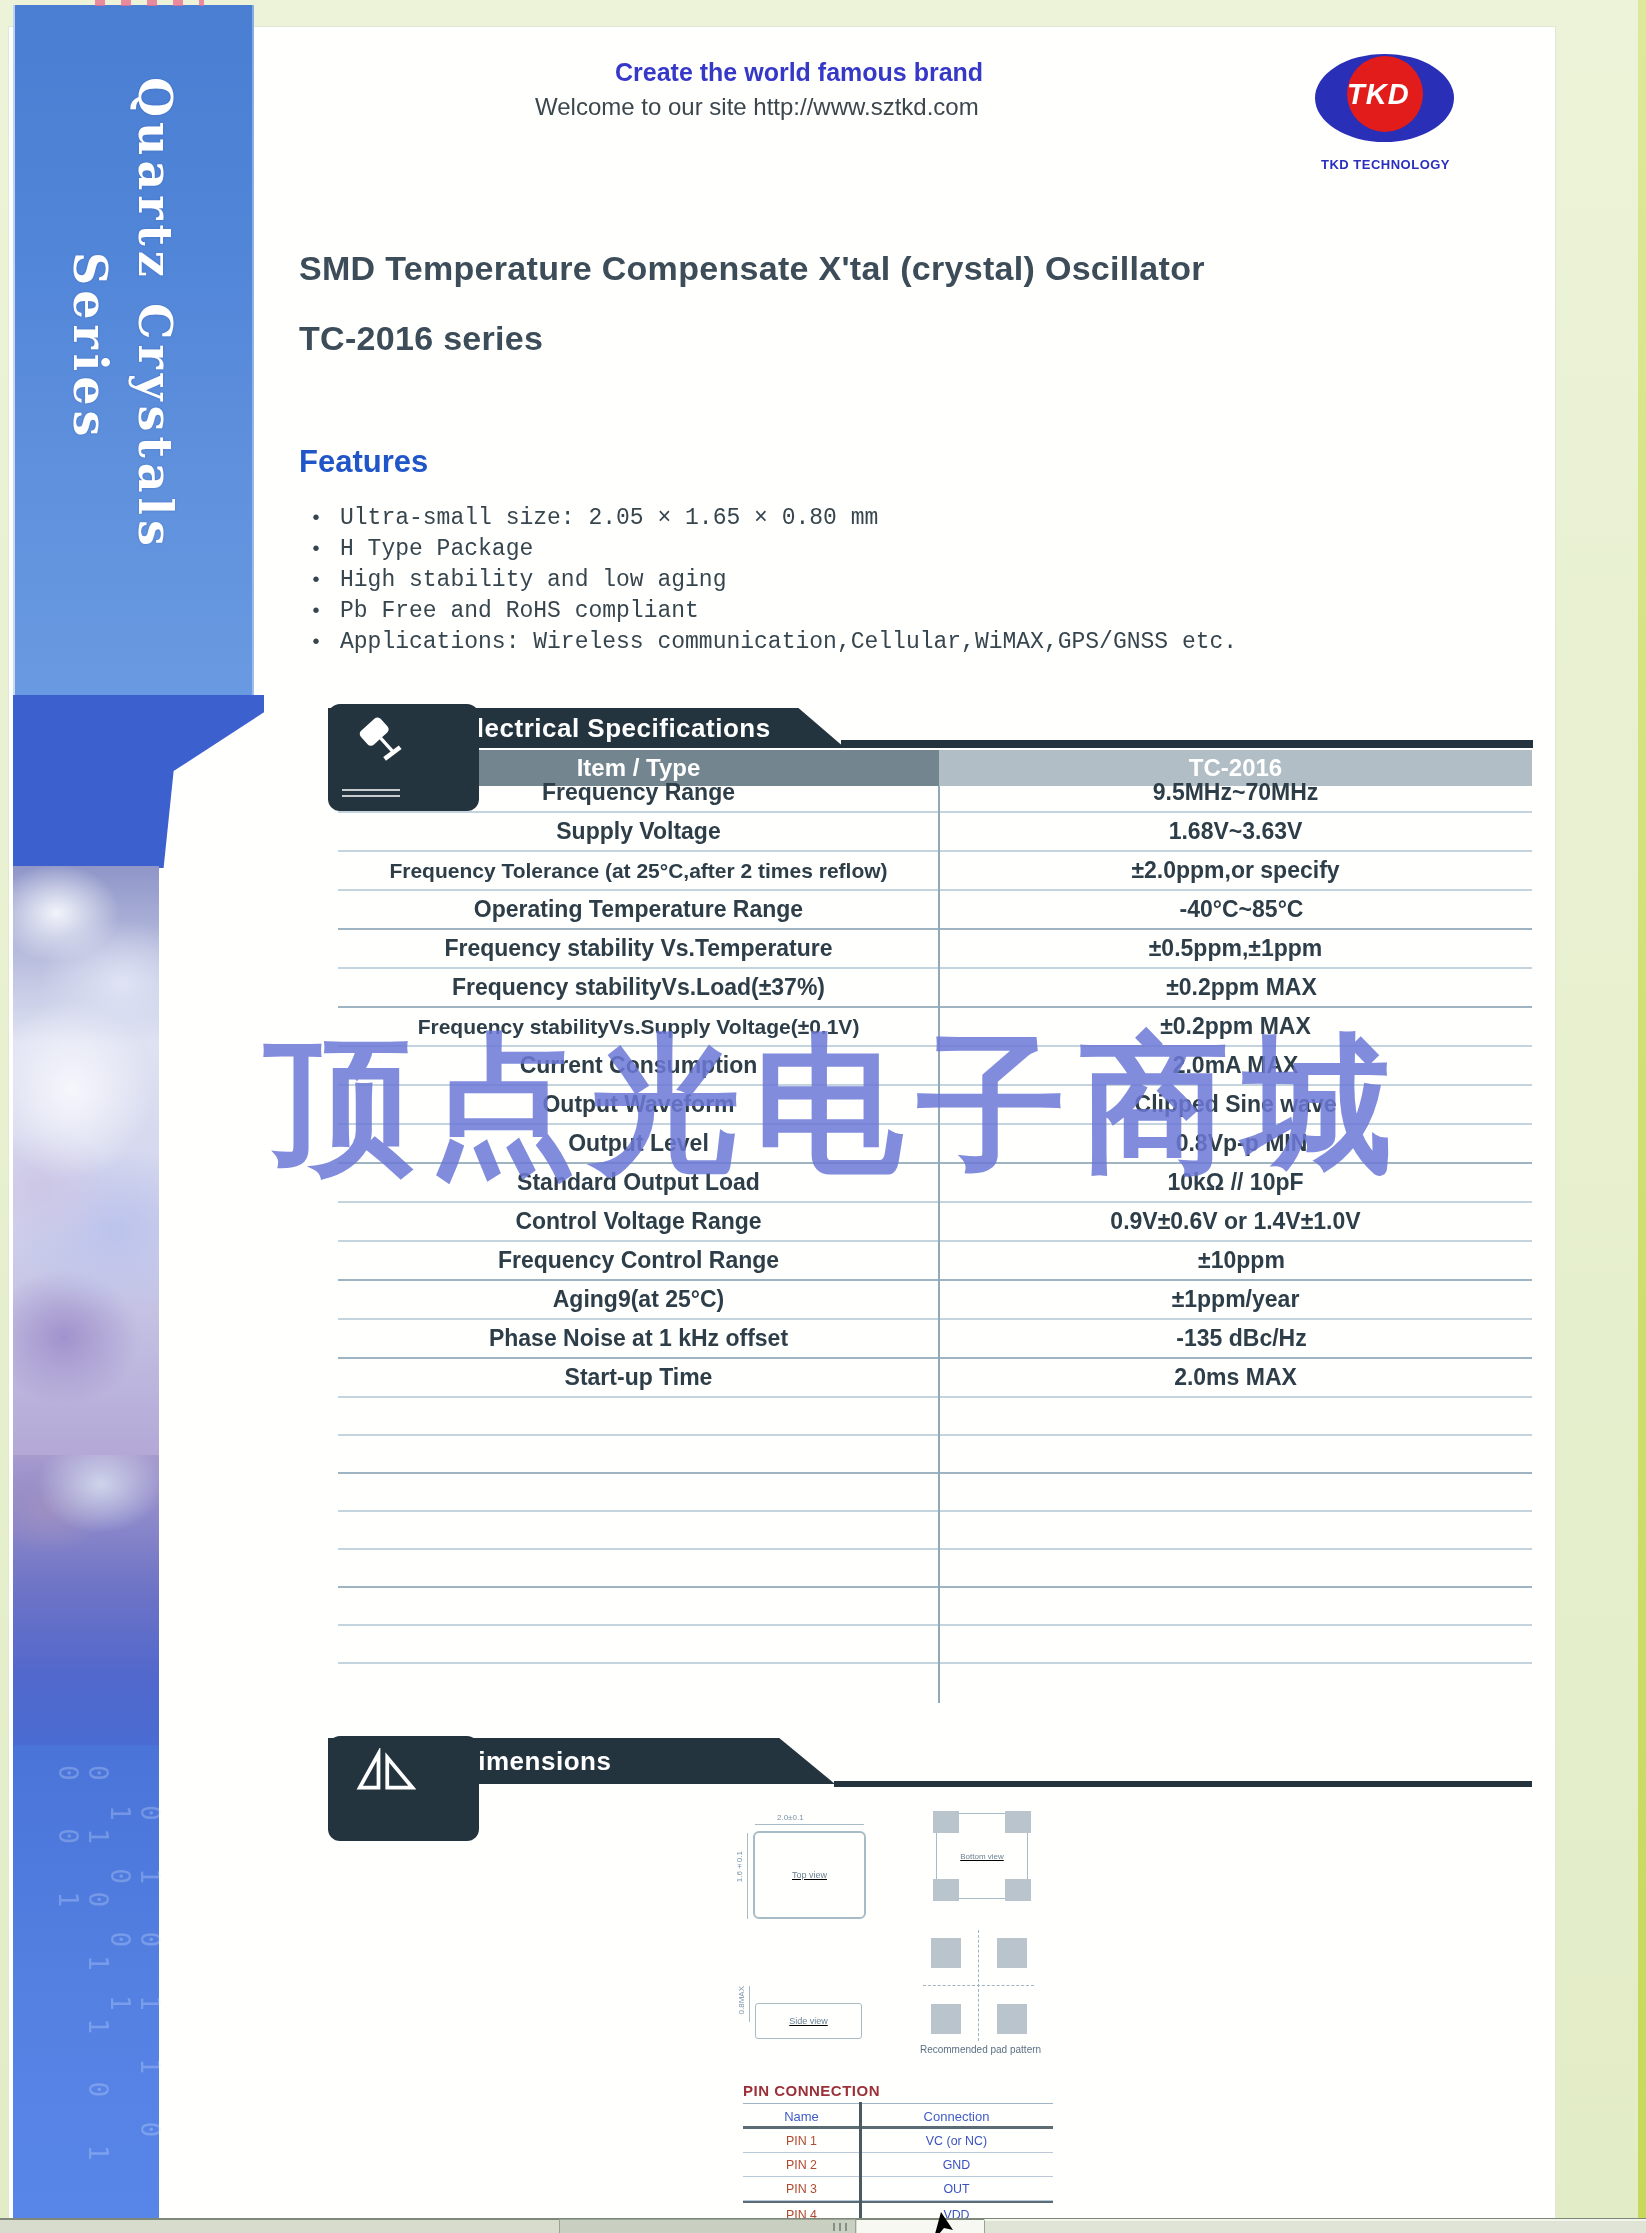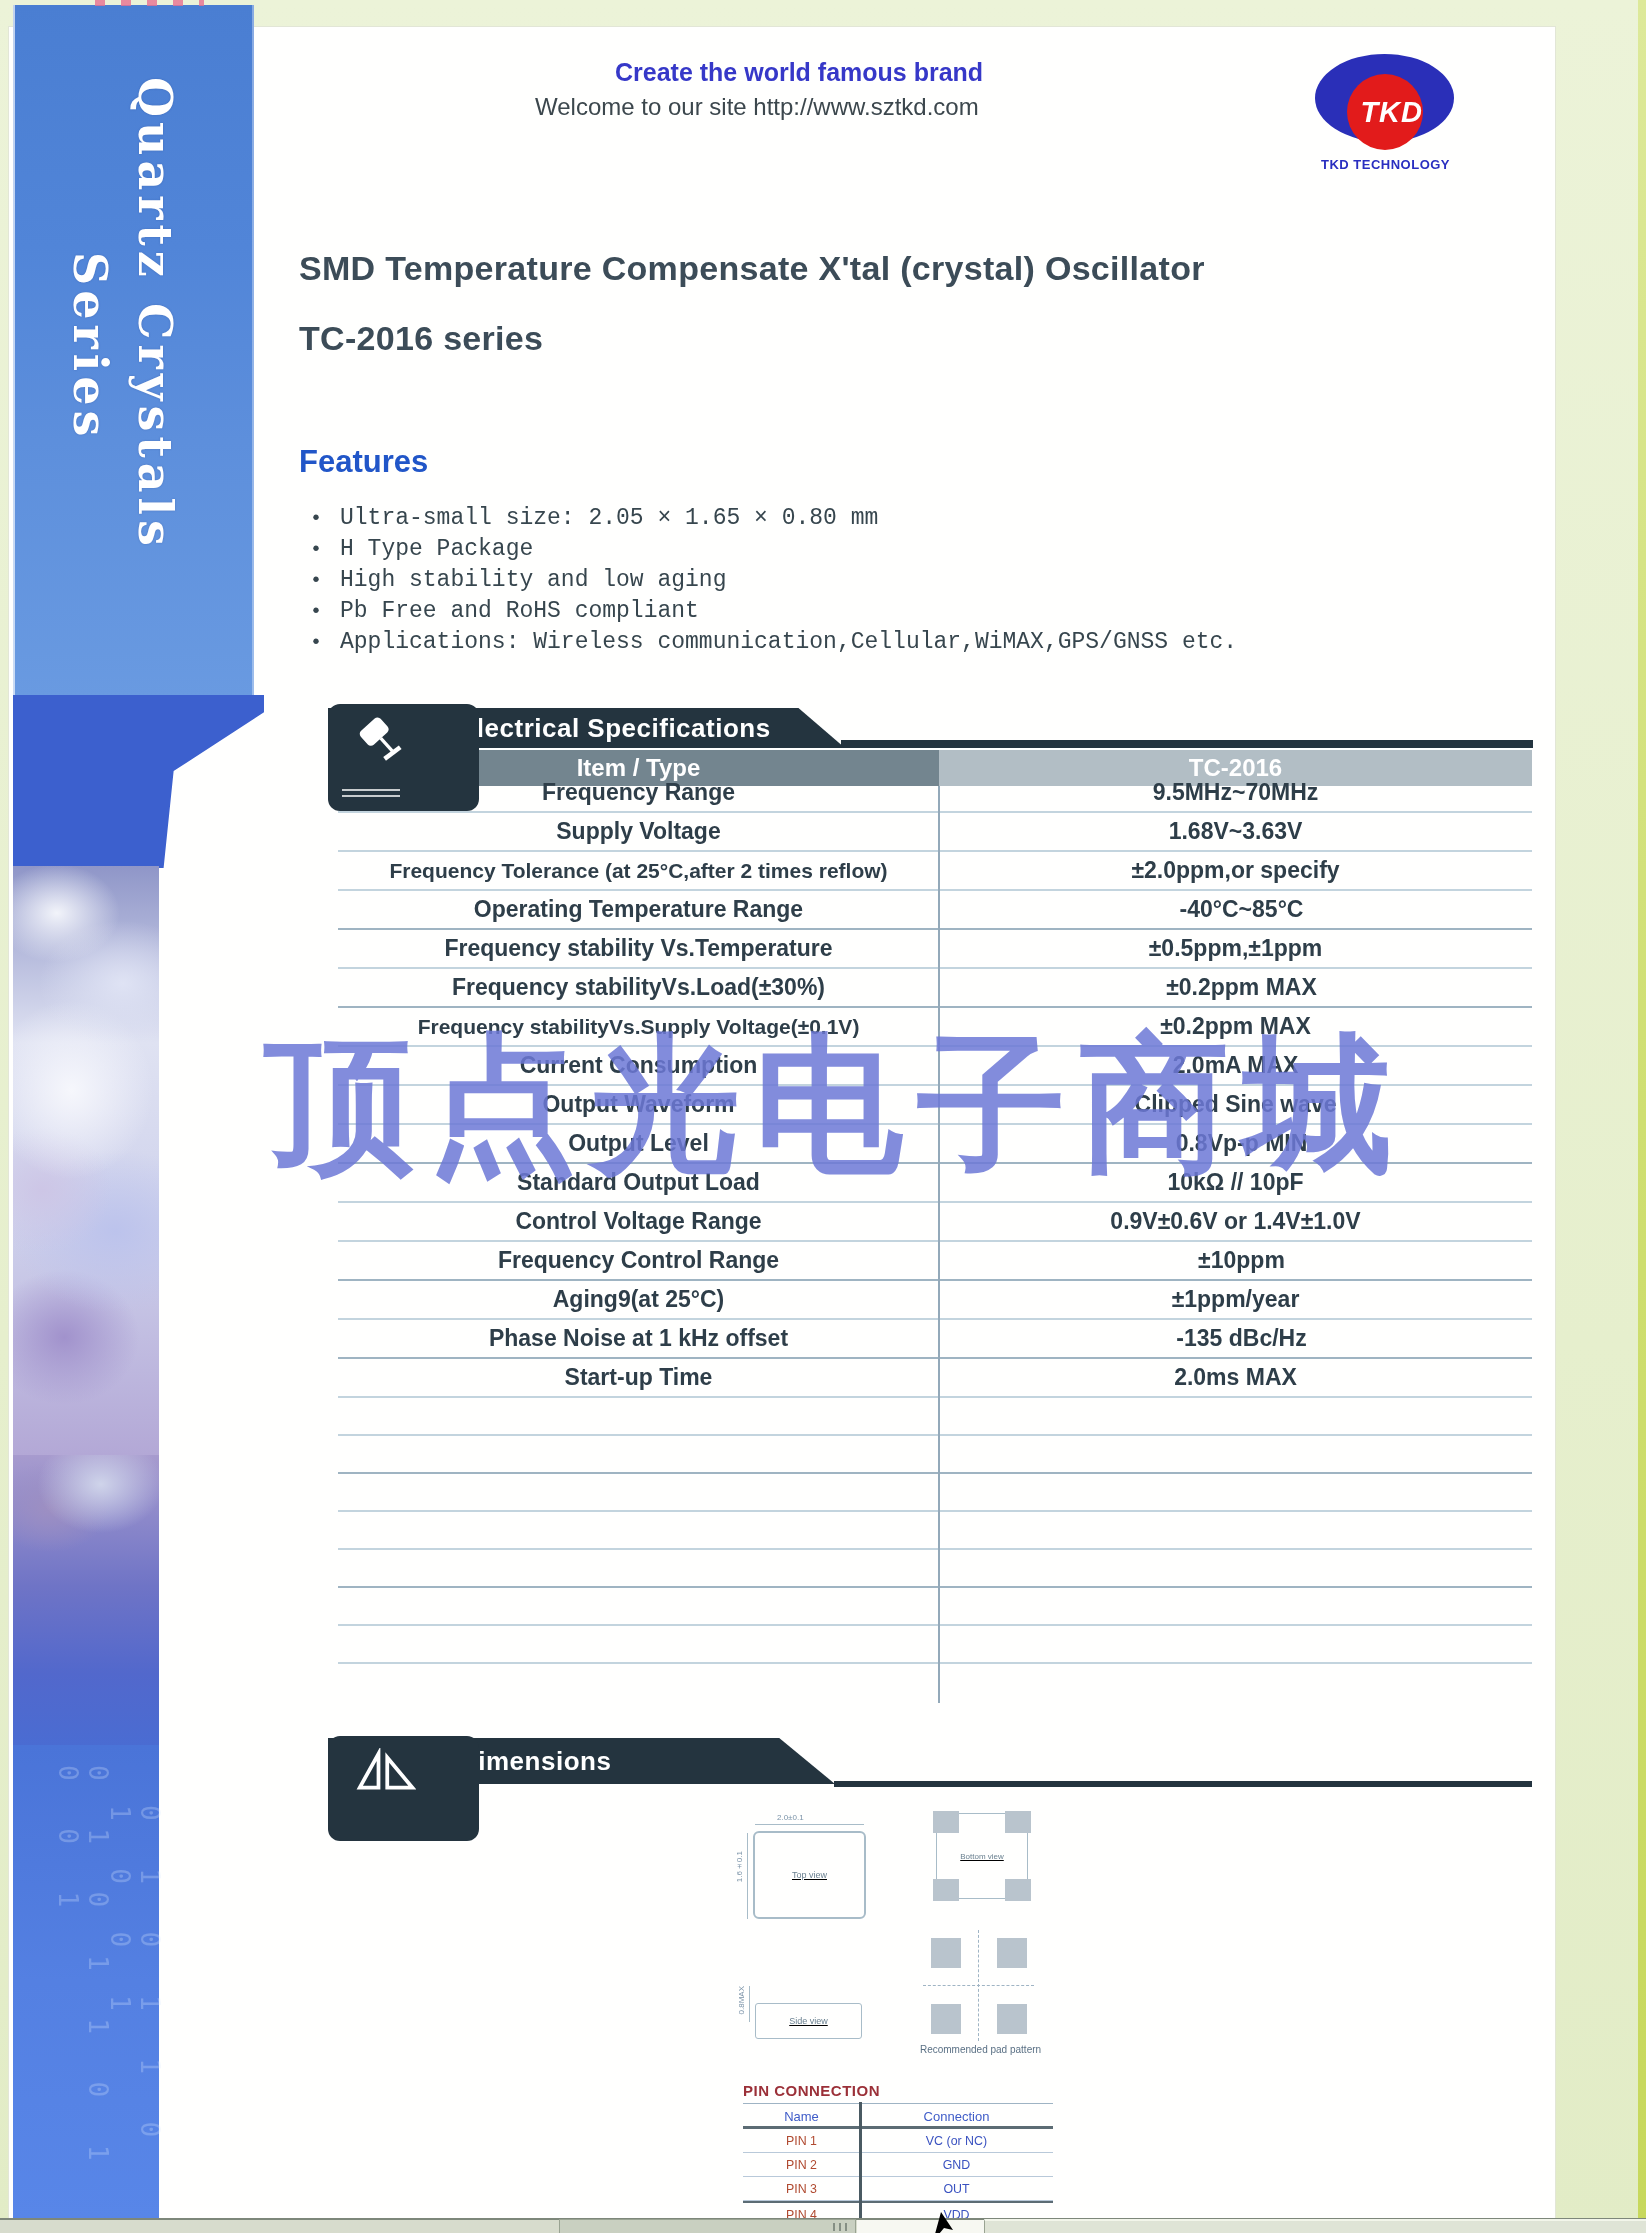--- a/index.html
+++ b/index.html
@@ -43,22 +43,22 @@
   .binary { position:absolute; writing-mode:vertical-rl; font-family:"DejaVu Sans Mono", monospace;
             color:rgba(220,232,255,.28); font-size:26px; letter-spacing:16px; }
   .binary.b1 { left:40px; top:20px; height:438px; }
   .binary.b2 { left:92px; top:60px; height:398px; }
 
   
   .slogan  { position:absolute; left:615px; top:58px; font-size:25px; font-weight:bold; color:#3638c8; }
   .welcome { position:absolute; left:535px; top:93px; font-size:24px; color:#3c474d; }
   .logo { position:absolute; left:1315px; top:54px; width:139px; height:88px;
           background:#2a2fb8; border-radius:50%; }
-  .logo-red { position:absolute; left:32px; top:20px; width:76px; height:76px;
-              background:#e21b1b; border-radius:50%; display:flex; align-items:center; justify-content:flex-end; }
+  .logo-red { position:absolute; left:32px; top:2px; width:76px; height:76px;
+              background:#e21b1b; border-radius:50%; display:flex; align-items:center; justify-content:flex-start; }
   .logo-tkd { color:#fff; font-size:29px; font-weight:bold; font-style:italic; letter-spacing:1px; }
   .logo-sub { position:absolute; left:1309px; top:157px; width:153px; text-align:center;
               font-size:13px; font-weight:bold; color:#2a2fc0; letter-spacing:0.5px; }
 
   
   .doc-title { position:absolute; left:299px; top:249px; font-size:34px; font-weight:600;
                color:#3c4c58; letter-spacing:0.3px; }
   .doc-title .l2 { display:block; margin-top:31px; }
   .feat-h { position:absolute; left:299px; top:444px; font-size:31px; font-weight:bold; color:#2156c8; }
   .feat-list { position:absolute; left:304px; top:503px; list-style:none;font-family:Liberation Mono, monospace; }
@@ -212,21 +212,21 @@
       </div>
     <div class="srow dark">
         <div class="item">Operating Temperature Range</div>
         <div>-40°C~85°C</div>
       </div>
     <div class="srow">
         <div class="item">Frequency stability Vs.Temperature</div>
         <div>±0.5ppm,±1ppm</div>
       </div>
     <div class="srow dark">
-        <div class="item">Frequency stabilityVs.Load(±30%)</div>
+        <div class="item">Frequency stabilityVs.Load(±37%)</div>
         <div>±0.2ppm MAX</div>
       </div>
     <div class="srow cond">
         <div class="item">Frequency stabilityVs.Supply Voltage(±0.1V)</div>
         <div>±0.2ppm MAX</div>
       </div>
     <div class="srow">
         <div class="item">Current Consumption</div>
         <div>2.0mA MAX</div>
       </div>

